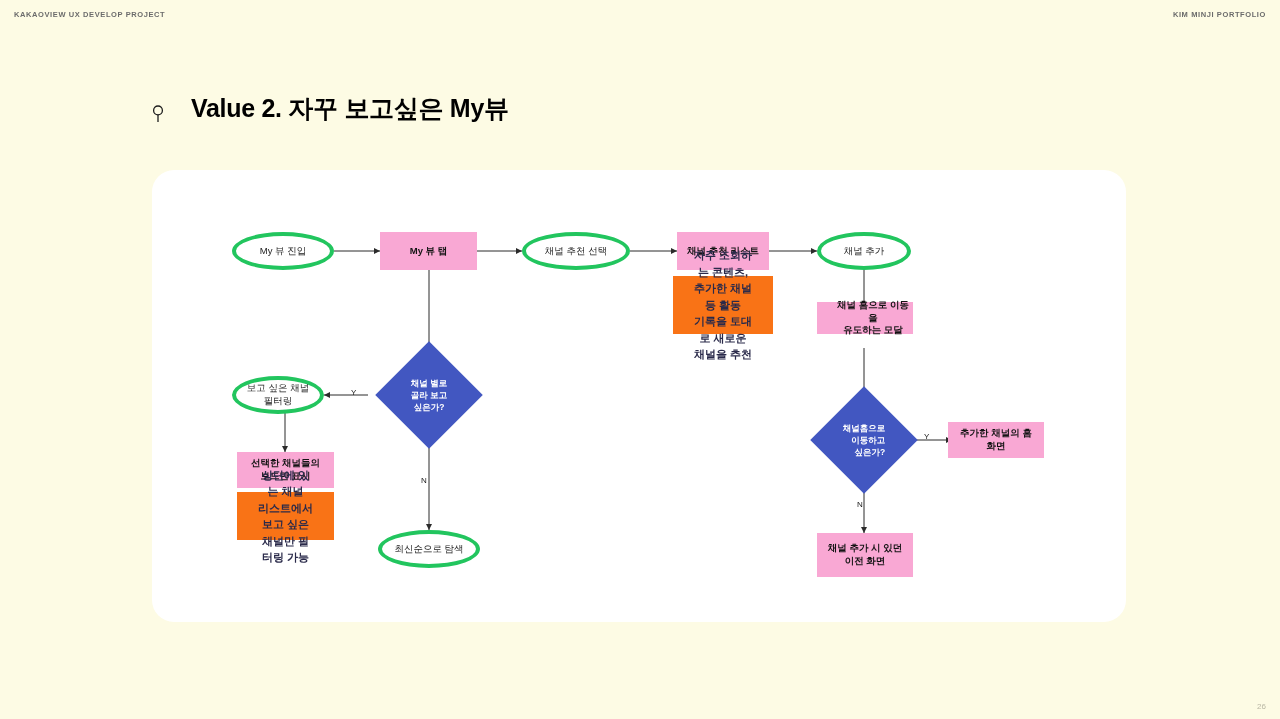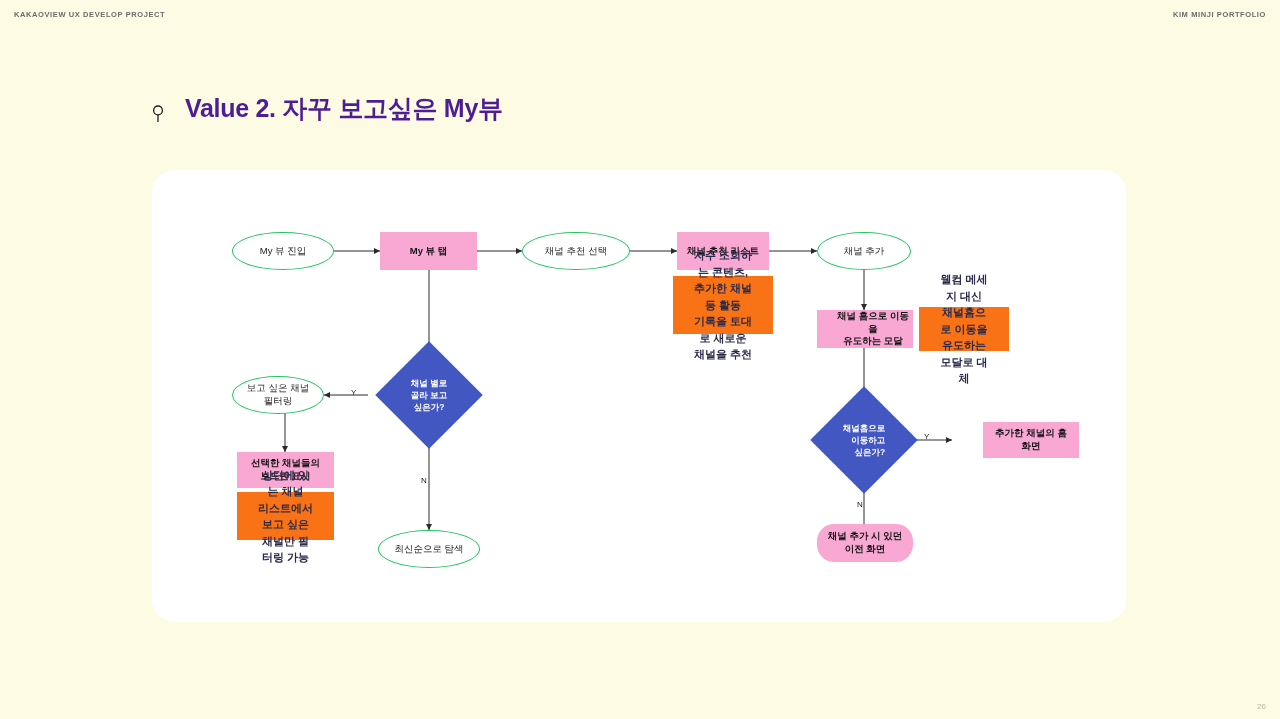--- a/index.html
+++ b/index.html
@@ -16,39 +16,39 @@
     padding:14px 14px;box-sizing:border-box;
   }
   .topbar span{
     font-size:7.5px;letter-spacing:.6px;color:#6b6b6b;font-weight:700;
   }
   .page-number{
     position:absolute;right:14px;bottom:8px;font-size:8px;color:#b9b7a4;
   }
   .title{
     position:absolute;left:152px;top:92px;
-    font-size:25px;font-weight:700;color:#4c1d95;
-    letter-spacing:-.3px;display:flex;align-items:center;gap:20px;
+    font-size:25px;font-weight:700;color:#000000;
+    letter-spacing:-.3px;display:flex;align-items:center;gap:26px;
   }
   .title .pin{
     display:inline-block;width:13px;height:18px;position:relative;
   }
   .card{
     position:absolute;left:152px;top:170px;width:974px;height:452px;
     background:#ffffff;border-radius:22px;
   }
   
   .node{
     position:absolute;box-sizing:border-box;
     display:flex;align-items:center;justify-content:center;
     text-align:center;line-height:1.35;
     font-size:9.5px;color:#1a1a1a;
   }
   .ellipse{
-    border:1px solid #22c55e;border-radius:50%;background:#ffffff;
+    border:4px solid #22c55e;border-radius:50%;background:#ffffff;
   }
   .rect-yellow{
     background:#f9a8d4;color:#141414;font-weight:700;
   }
   .diamond-wrap{
     position:absolute;
   }
   .diamond-shape{
     position:absolute;left:0;top:0;width:100%;height:100%;
     background:#4257c1;transform:rotate(45deg);
@@ -145,26 +145,23 @@
 
   <div class="note" style="left:521px;top:106px;width:100px;height:58px;white-space:pre-line;">자주 조회하는 콘텐츠,
 추가한 채널 등 활동
 기록을 토대로 새로운
 채널을 추천</div>
 
   <div class="node ellipse" style="left:665px;top:62px;width:94px;height:38px;">
     <span>채널 추가</span>
   </div>
 
-  <div class="node rect-yellow" style="left:665px;top:140px;width:96px;height:38px;white-space:pre-line;padding-left:16px;">채널 홈으로 이동을
+  <div class="node rect-yellow" style="left:665px;top:132px;width:96px;height:32px;white-space:pre-line;padding-left:16px;">채널 홈으로 이동을
 유도하는 모달</div>
 
-  <div class="note" style="left:767px;top:137px;width:90px;height:44px;white-space:pre-line;">웰컴 메세지 대신
-채널홈으로 이동을
-유도하는 모달로 대체</div>
 
   <div class="diamond-wrap" style="left:239px;top:187px;width:76px;height:76px;">
     <div class="diamond-shape"></div>
     <div class="diamond-label" style="white-space:pre-line;">채널 별로
 골라 보고
 싶은가?</div>
   </div>
 
   <div class="node ellipse" style="left:80px;top:206px;width:92px;height:38px;white-space:pre-line;">보고 싶은 채널
 필터링</div>
@@ -180,24 +177,24 @@
     <span>최신순으로 탐색</span>
   </div>
 
   <div class="diamond-wrap" style="left:674px;top:232px;width:76px;height:76px;">
     <div class="diamond-shape"></div>
     <div class="diamond-label" style="white-space:pre-line;text-align:right;">채널홈으로
 이동하고
 싶은가?</div>
   </div>
 
-  <div class="node rect-yellow" style="left:831px;top:252px;width:96px;height:36px;white-space:pre-line;">추가한 채널의 홈
+  <div class="node rect-yellow" style="left:796px;top:252px;width:96px;height:36px;white-space:pre-line;">추가한 채널의 홈
 화면</div>
 
-  <div class="node rect-yellow" style="left:665px;top:354px;width:96px;height:38px;white-space:pre-line;border-radius:17px;">채널 추가 시 있던
+  <div class="node rect-yellow" style="left:665px;top:363px;width:96px;height:44px;white-space:pre-line;">채널 추가 시 있던
 이전 화면</div>
 
   <div class="edge-label" style="left:199px;top:218px;">Y</div>
   <div class="edge-label" style="left:269px;top:306px;">N</div>
   <div class="edge-label" style="left:772px;top:262px;">Y</div>
   <div class="edge-label" style="left:705px;top:330px;">N</div>
 
 </div>
 
 </body></html>

